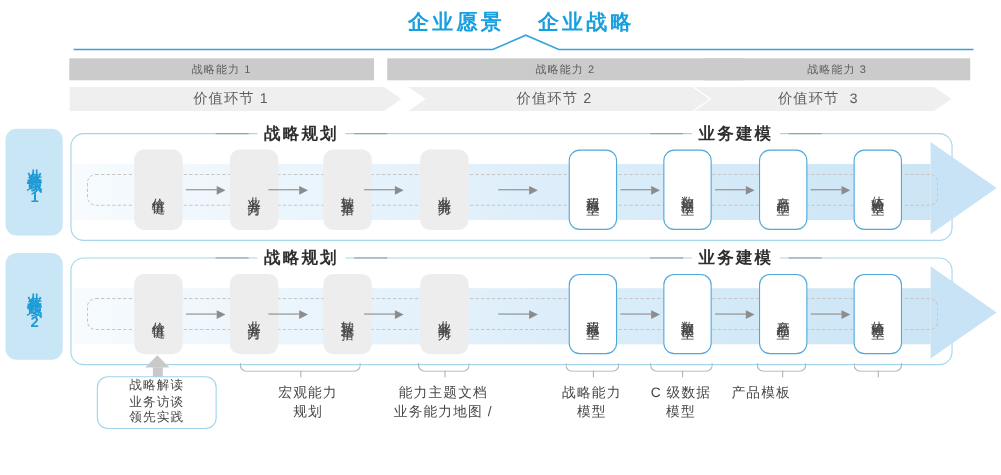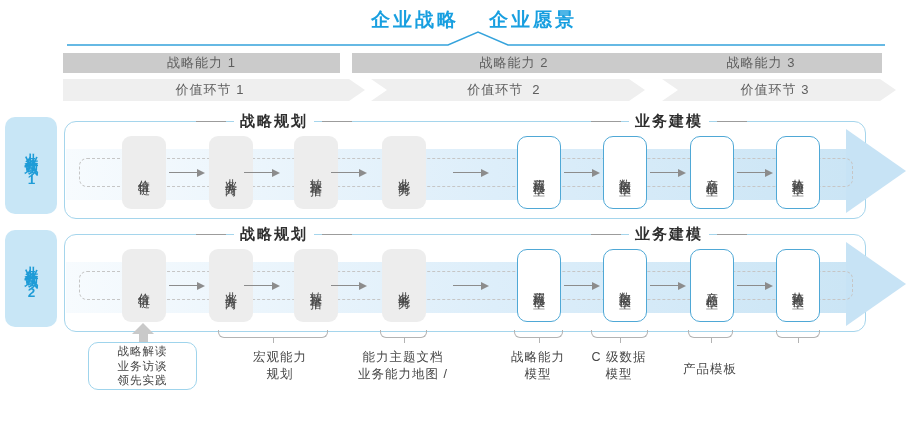--- a/index.html
+++ b/index.html
@@ -13,21 +13,21 @@
   }
   *{box-sizing:border-box;margin:0;padding:0;}
   body{background:#fff;font-family:"Liberation Sans","DejaVu Sans",sans-serif;}
   .canvas{position:relative;width:910px;height:432px;background:#fff;overflow:hidden;}
 
   .top-titles{position:absolute;top:7px;left:0;width:100%;display:flex;justify-content:center;
     gap:30px;padding-left:38px;font-size:19px;font-weight:bold;color:var(--accent);letter-spacing:3px;}
   .divider{position:absolute;left:0;top:0;}
 
   .cap-bar{position:absolute;top:53px;height:20px;background:var(--bar-bg);color:var(--bar-text);
-    font-size:13px;display:flex;align-items:center;justify-content:center;letter-spacing:1px;}
+    font-size:10px;display:flex;align-items:center;justify-content:center;letter-spacing:1px;}
   .chev{position:absolute;top:79px;height:22px;background:var(--chev-bg);color:var(--bar-text);
     font-size:13px;display:flex;align-items:center;justify-content:center;letter-spacing:1px;padding-right:8px;}
   .chev.first{clip-path:polygon(0 0,calc(100% - 16px) 0,100% 50%,calc(100% - 16px) 100%,0 100%);}
   .chev.mid{clip-path:polygon(0 0,calc(100% - 16px) 0,100% 50%,calc(100% - 16px) 100%,0 100%,16px 50%);}
 
   .domain-tab{position:absolute;left:5px;width:52px;height:97px;background:var(--tab-bg);
     border-radius:10px;color:var(--tab-text);font-size:13.5px;font-weight:bold;
     writing-mode:vertical-rl;text-orientation:upright;display:flex;align-items:center;justify-content:center;letter-spacing:3px;}
 
   .band{position:absolute;left:64px;width:802px;height:98px;border:1px solid var(--band-border);
@@ -70,35 +70,35 @@
   .brace::after{content:"";position:absolute;left:50%;top:100%;width:1px;height:6px;background:var(--brace);}
   .anno{position:absolute;top:349px;width:150px;transform:translateX(-50%);text-align:center;
     font-size:12.5px;color:var(--txt);line-height:1.35;letter-spacing:1px;}
 </style>
 </head>
 <body>
 
 <div class="canvas">
 
   <div class="top-titles">
+    <span>企业愿景</span>
     <span>企业战略</span>
-    <span>企业愿景</span>
   </div>
 
   <svg class="divider" width="910" height="60" viewBox="0 0 910 60">
     <path d="M67 45 L448 45 L478 32 L508 45 L885 45" fill="none" stroke="#35a3dc" stroke-width="1.4"></path>
   </svg>
 
   <div class="cap-bar" style="left:63px;width:277px;">战略能力 1</div>
   <div class="cap-bar" style="left:352px;width:324px;">战略能力 2</div>
   <div class="cap-bar" style="left:640px;width:242px;">战略能力 3</div>
 
   <div class="chev first" style="left:63px;width:302px;">价值环节 1</div>
-  <div class="chev mid" style="left:371px;width:274px;font-family:Liberation Mono, monospace;">价值环节 2</div>
-  <div class="chev mid" style="left:662px;width:234px;">价值环节 3</div>
+  <div class="chev mid" style="left:371px;width:274px;">价值环节 2</div>
+  <div class="chev mid" style="left:631px;width:234px;font-family:Liberation Mono, monospace;">价值环节 3</div>
 
   <div class="domain-tab" style="top:117px;">业务领域 1</div>
   <div class="domain-tab" style="top:230px;">业务领域 2</div>
 
   <section class="band" style="top:121px;">
     <div class="strip"></div>
     <div class="strip-head"></div>
     <div class="pipeline"></div>
     <div class="band-title" style="left:209px;">
       <i class="line"></i>
@@ -230,20 +230,20 @@
     <div>模型</div>
   </div>
 
   <div class="brace" style="left:591px;width:57px;"></div>
   <div class="anno" style="left:619px;">
     <div>C 级数据</div>
     <div>模型</div>
   </div>
 
   <div class="brace" style="left:688px;width:45px;"></div>
-  <div class="anno" style="left:710px;margin-top:12px;">
+  <div class="anno" style="left:692px;">
     <div>产品模板</div>
     <div></div>
   </div>
 
   <div class="brace" style="left:776px;width:44px;"></div>
 
 </div>
 
 </body></html>

